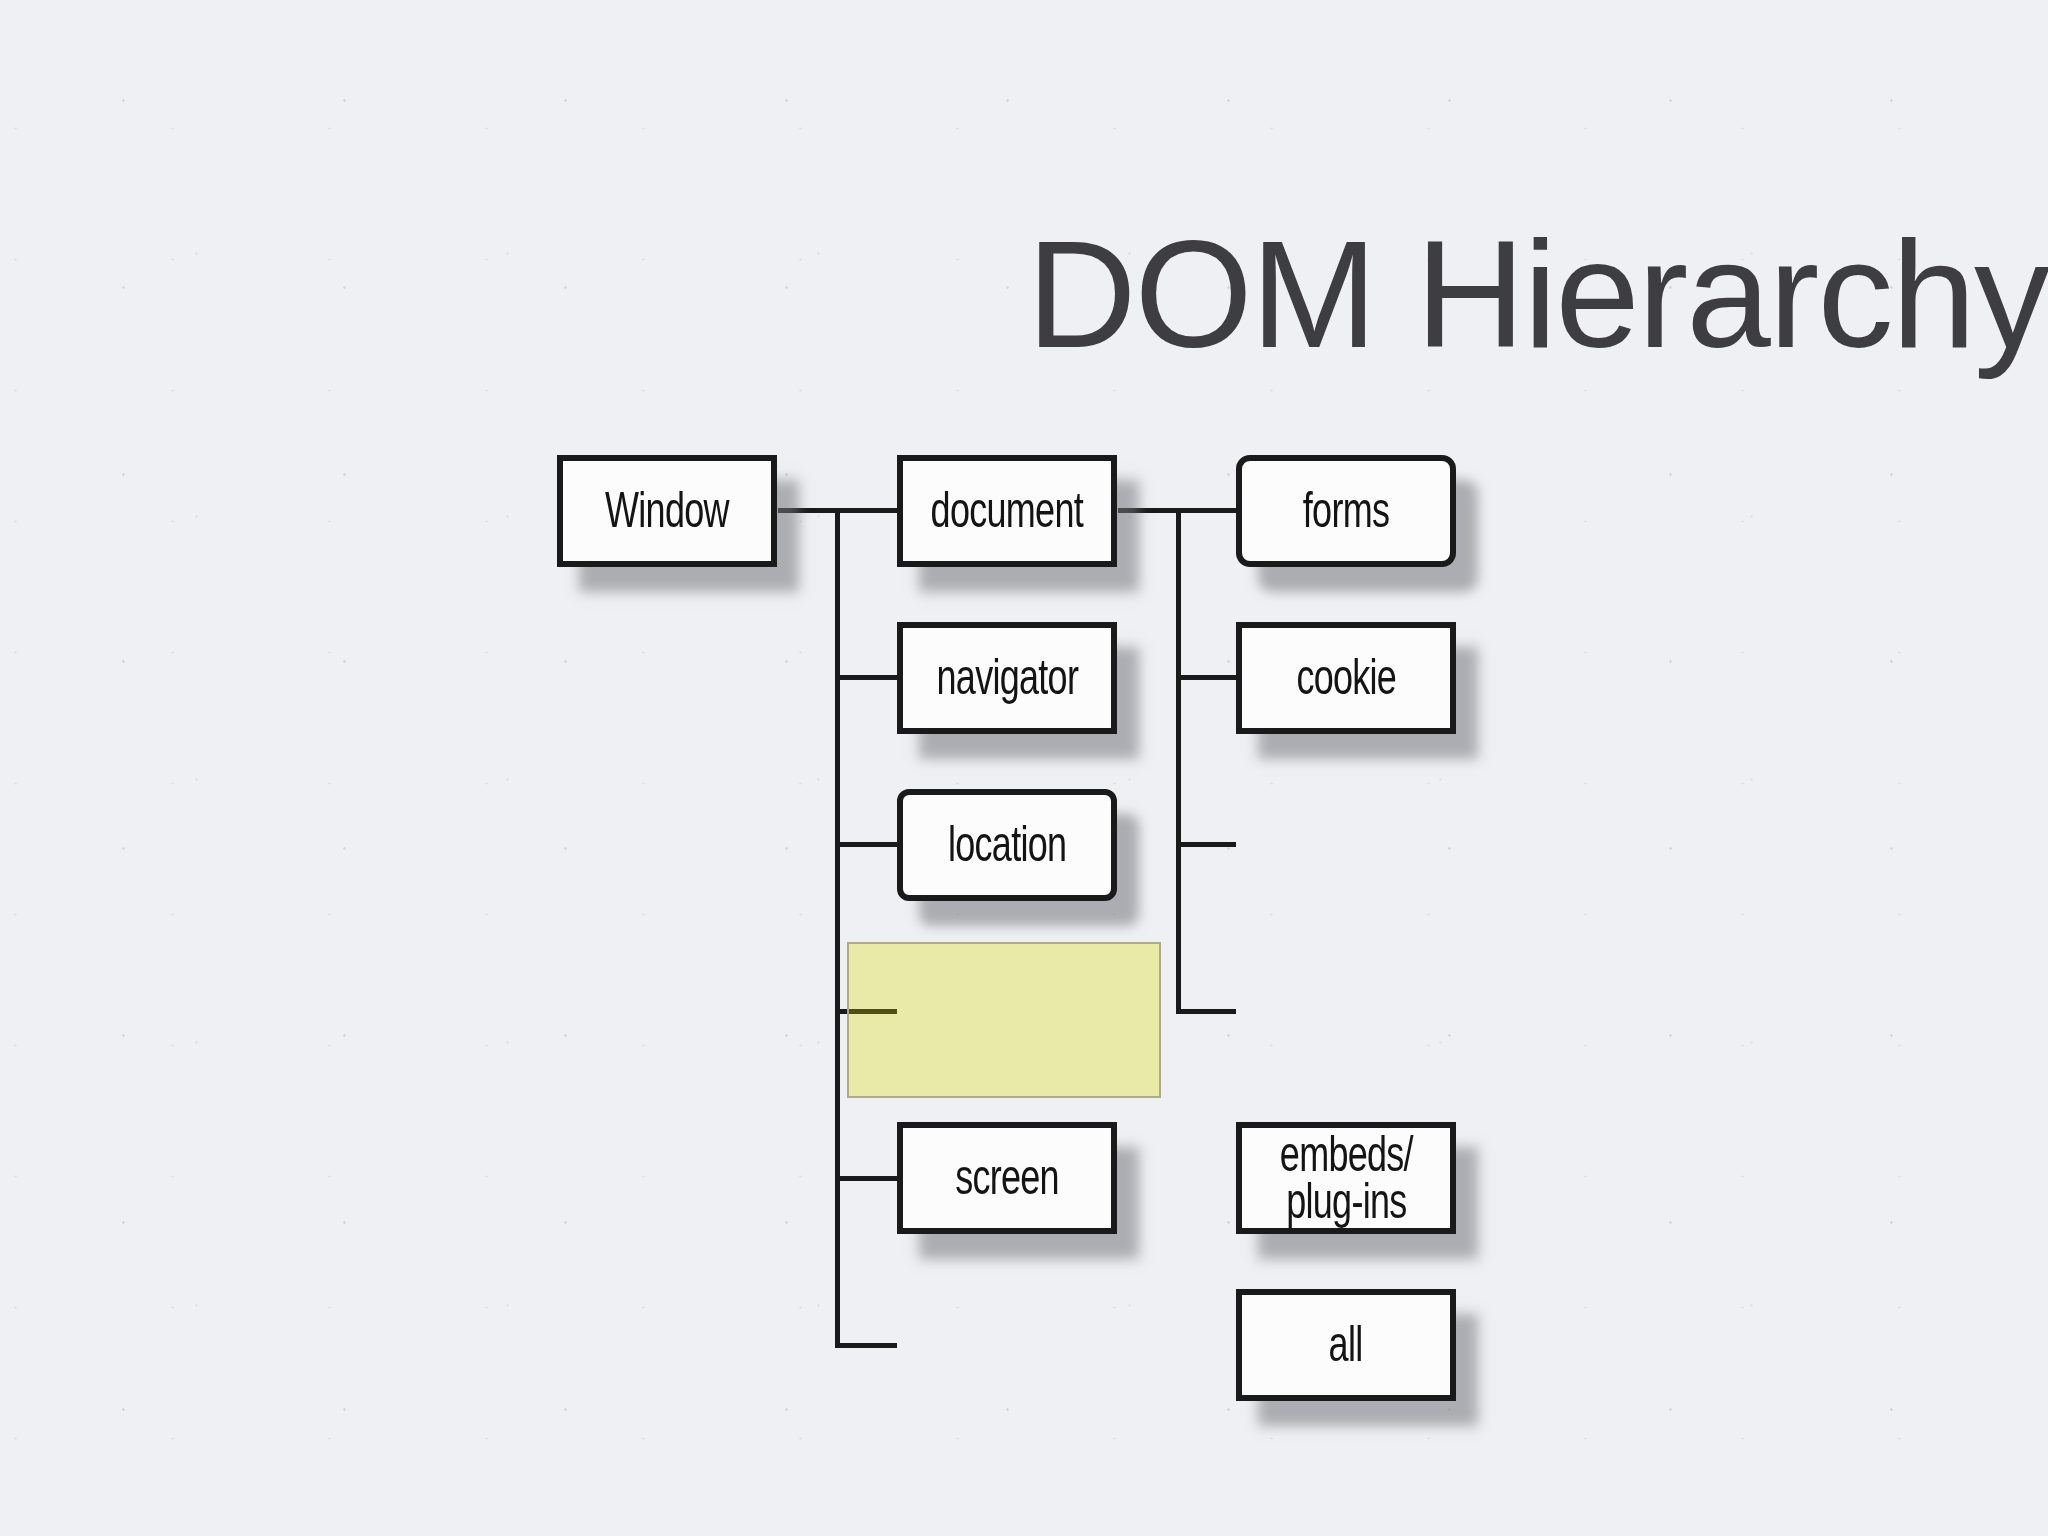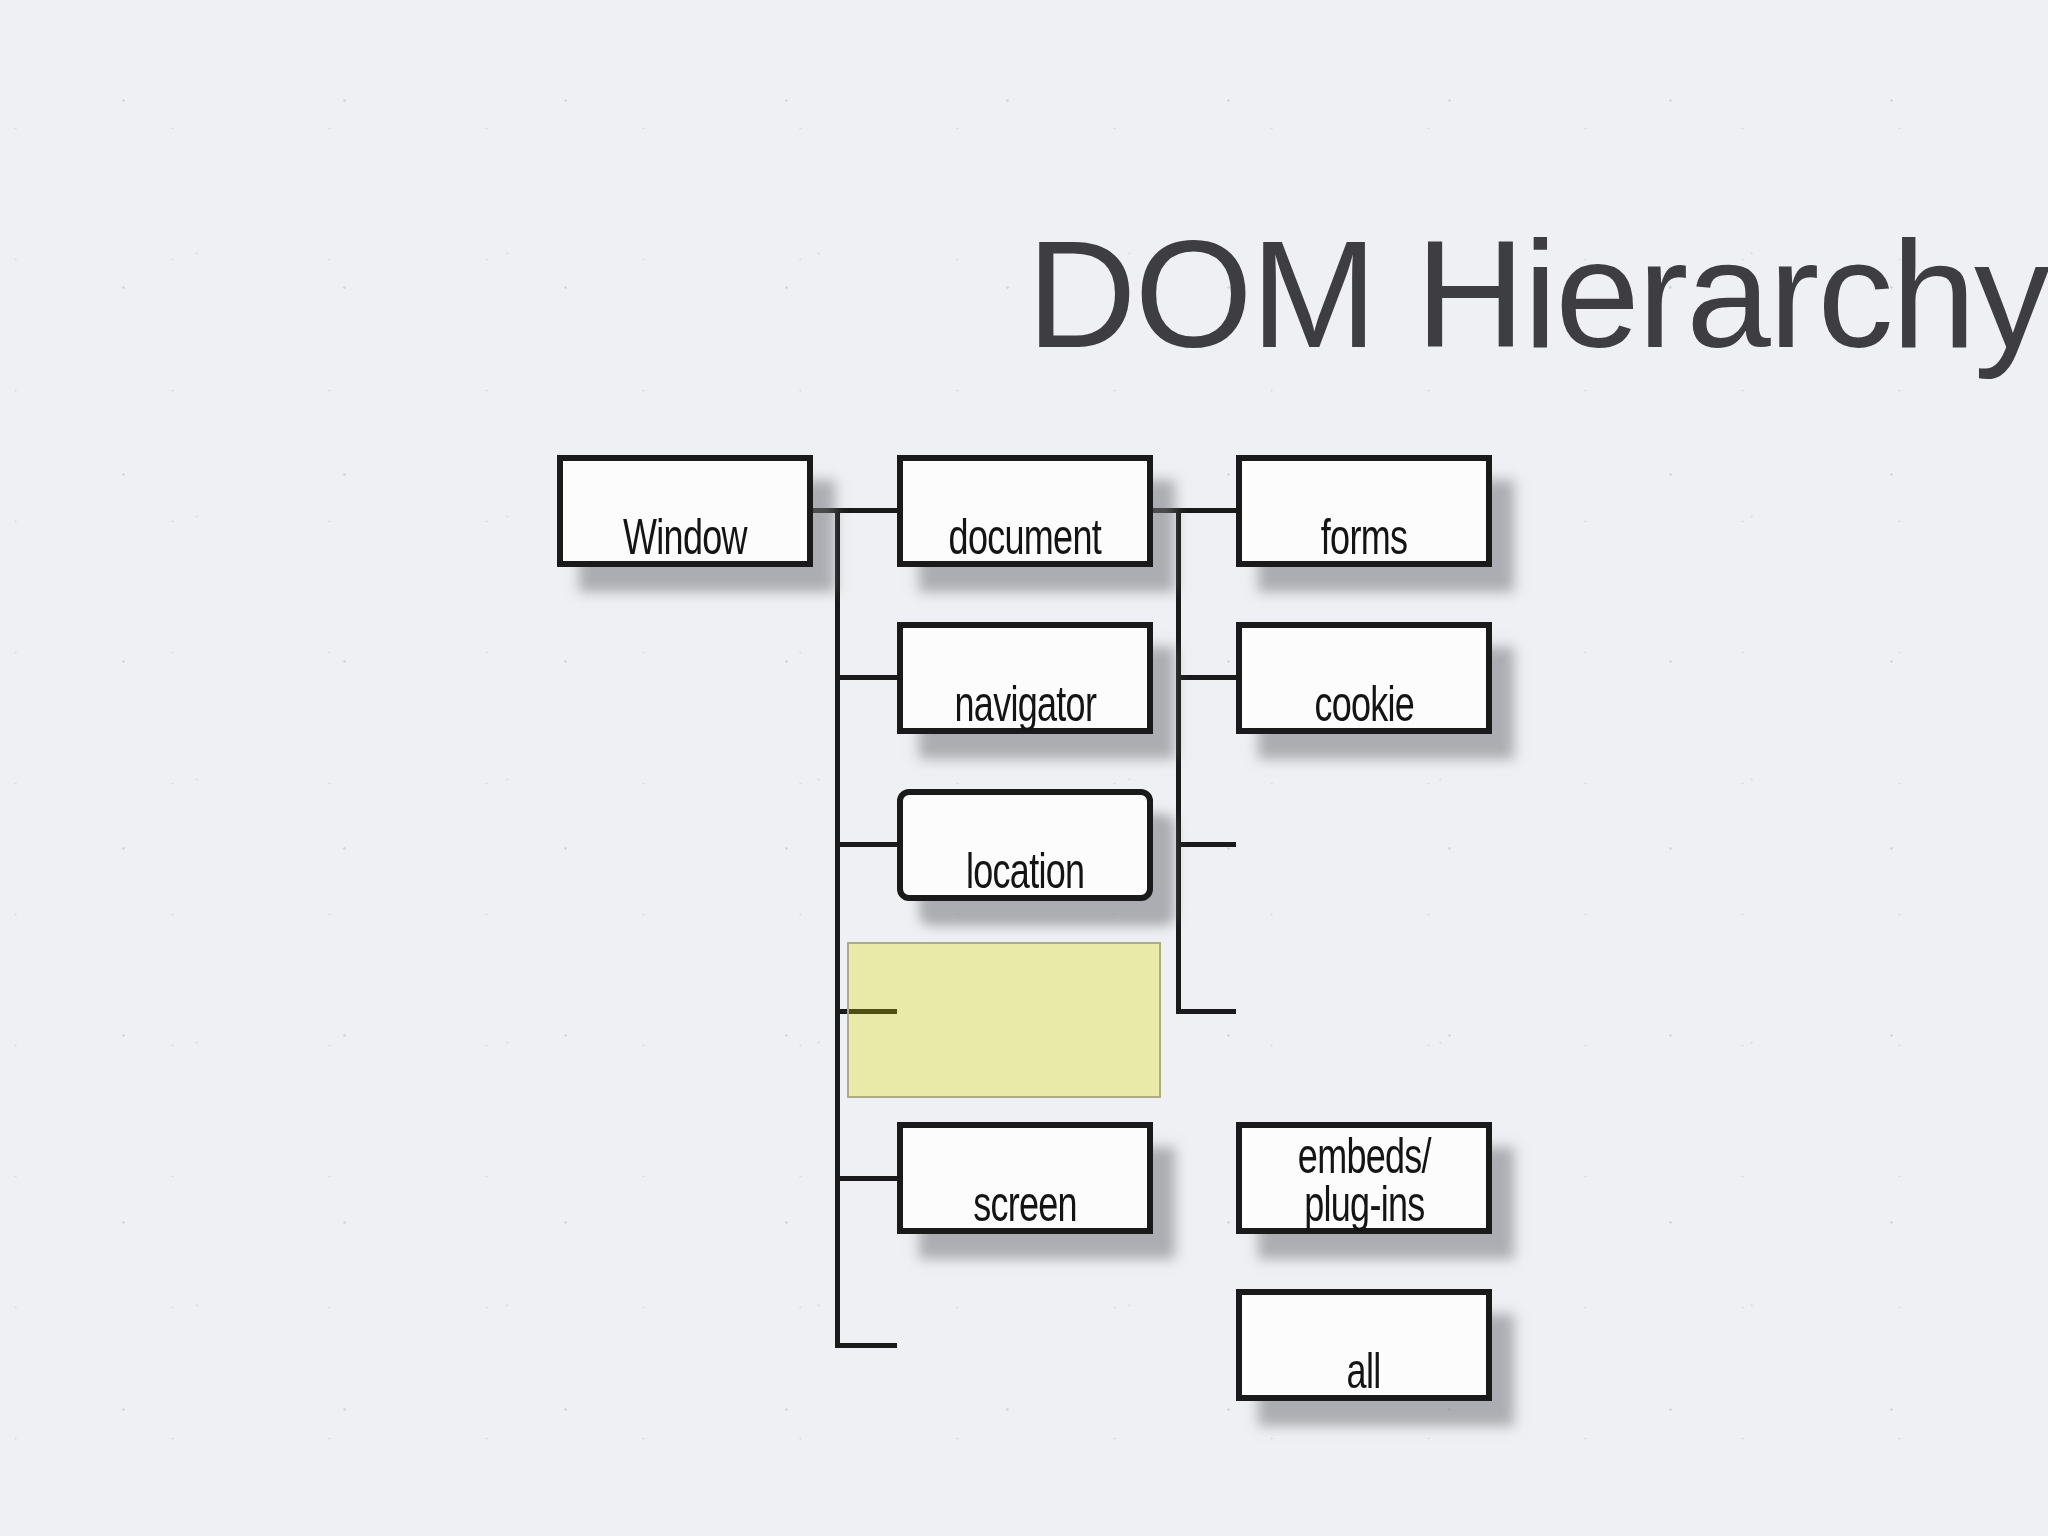--- a/index.html
+++ b/index.html
@@ -21,27 +21,27 @@
     position: absolute;
     left: 0; right: 0; top: 218px;
     text-align: right;
     font-size: 152px;
     line-height: 1;
     letter-spacing: -2px;
     color: #3e3e42;
   }
   .node {
     position: absolute;
-    width: 256px;
+    width: 220px;
     height: 112px;
     box-sizing: border-box;
     background: #fcfcfc;
     border: 6px solid #1a1a1a;
     display: flex;
-    align-items: flex-end;
+    align-items: center;
     justify-content: center;
     box-shadow: 22px 25px 12px rgba(118,118,124,0.55);
     z-index: 4;
   }
   .node-label {
     font-size: 50px;
     line-height: 0.95;
     color: #141414;
     text-align: center;
     white-space: pre-line;
@@ -99,21 +99,21 @@
   <div class="node" style="left:897px; top:622px;">
     <span class="node-label">navigator</span>
   </div>
   <div class="node" style="left:897px; top:789px;border-radius:12px;">
     <span class="node-label">location</span>
   </div>
   <div class="node" style="left:897px; top:1122px;">
     <span class="node-label">screen</span>
   </div>
 
-  <div class="node" style="left:1236px; top:455px;">
+  <div class="node" style="left:1236px; top:455px;border-radius:14px;">
     <span class="node-label">forms</span>
   </div>
   <div class="node" style="left:1236px; top:622px;">
     <span class="node-label">cookie</span>
   </div>
   <div class="node" style="left:1236px; top:1122px;">
     <span class="node-label">embeds/
 plug-ins</span>
   </div>
   <div class="node" style="left:1236px; top:1289px;">

